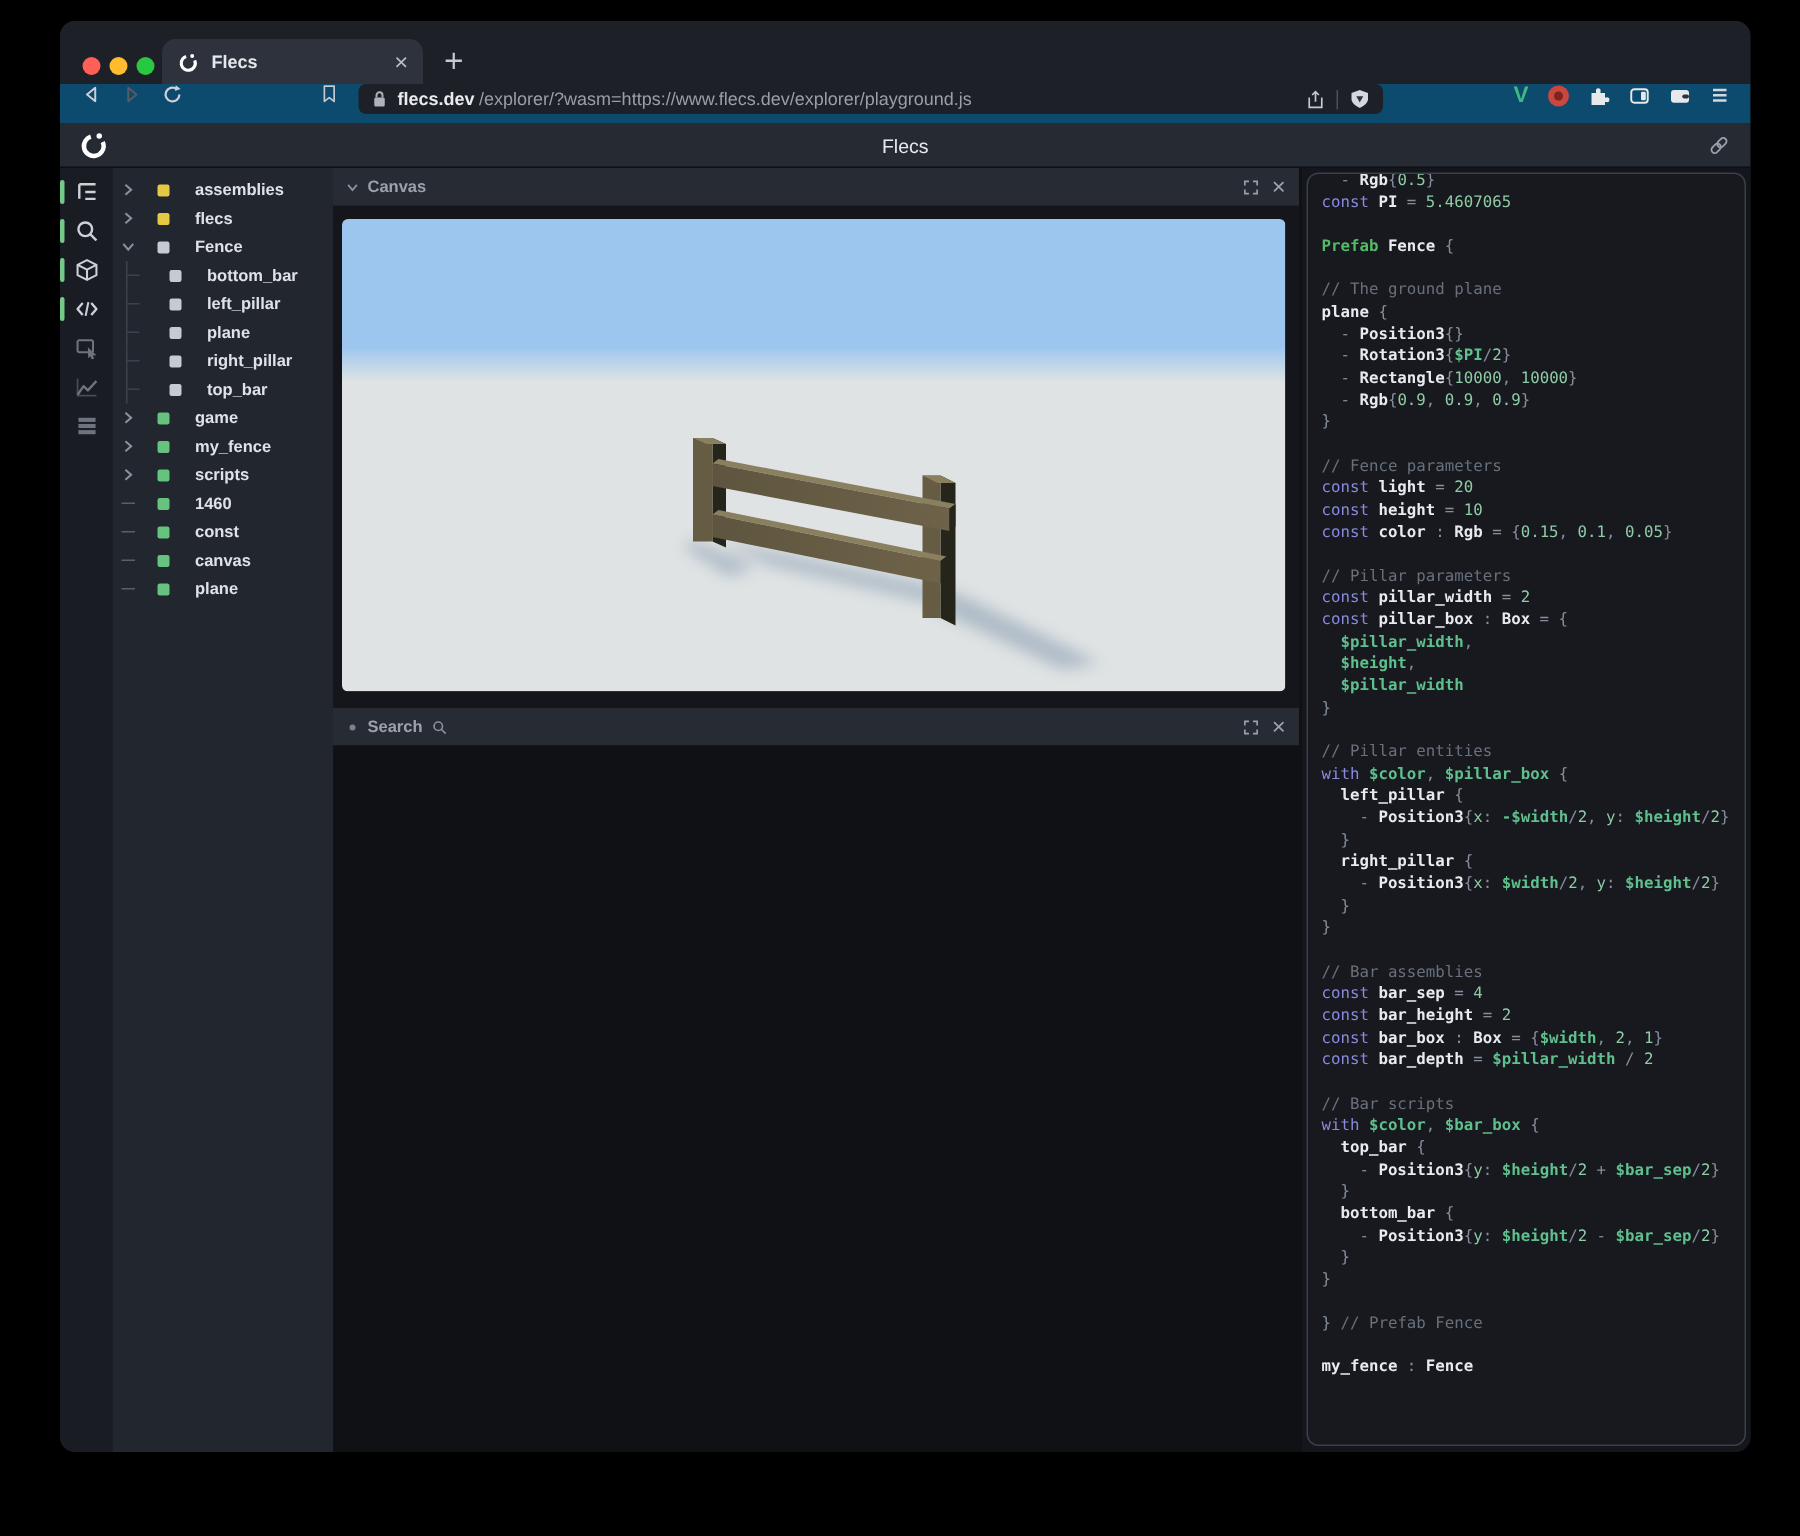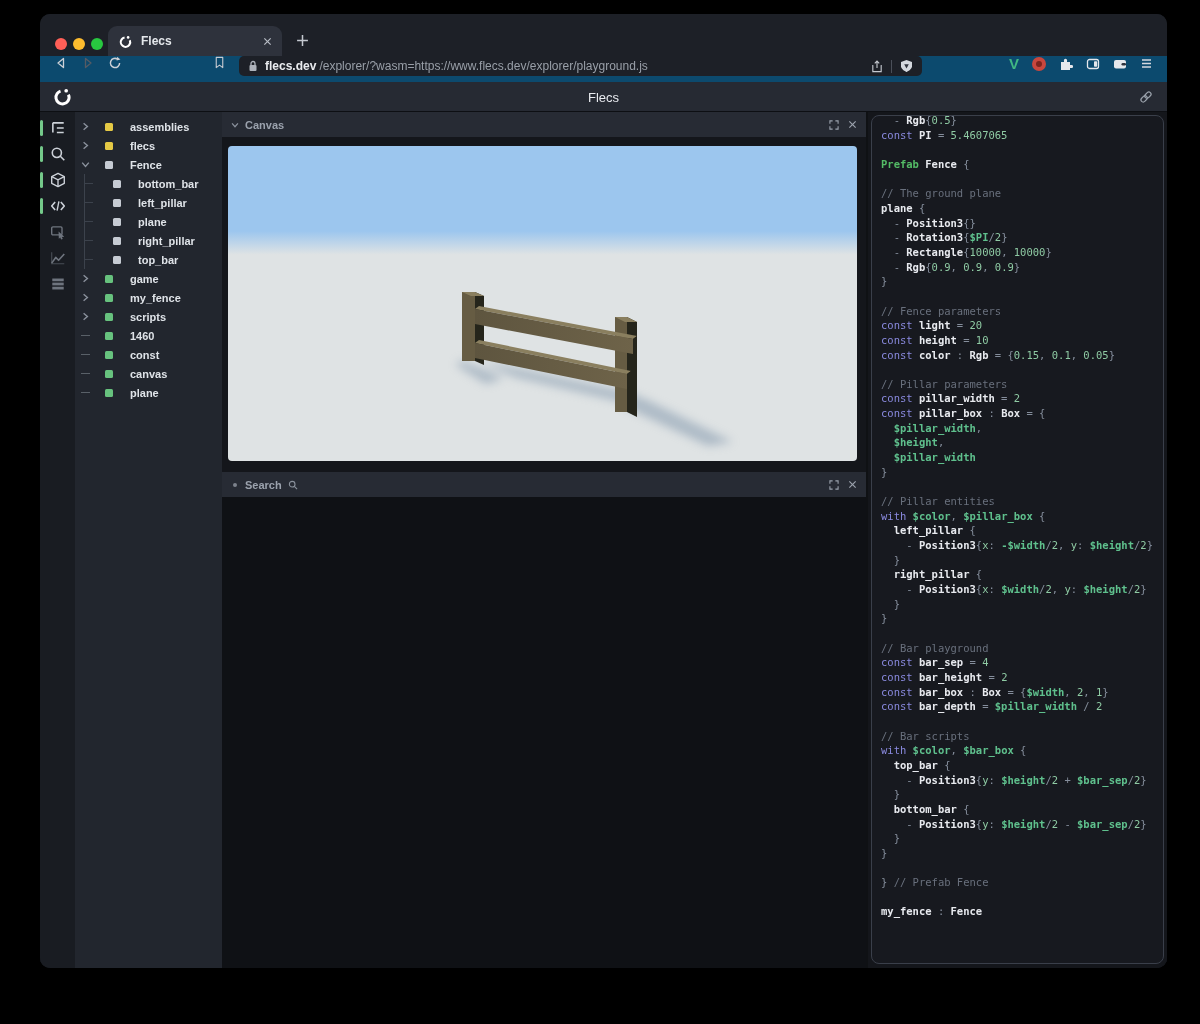--- a/index.html
+++ b/index.html
@@ -527,21 +527,21 @@
               <div class="cline"><span class="t-m">// Pillar entities</span></div>
               <div class="cline"><span class="t-c">with</span><span class="t-v"> $color</span><span class="t-o">, </span><span class="t-v">$pillar_box</span><span class="t-o"> {</span></div>
               <div class="cline"><span class="t-i">  left_pillar</span><span class="t-o"> {</span></div>
               <div class="cline"><span class="t-o">    - </span><span class="t-i">Position3</span><span class="t-o">{</span><span class="t-n">x</span><span class="t-o">: </span><span class="t-v">-$width</span><span class="t-o">/</span><span class="t-n">2</span><span class="t-o">, </span><span class="t-n">y</span><span class="t-o">: </span><span class="t-v">$height</span><span class="t-o">/</span><span class="t-n">2</span><span class="t-o">}</span></div>
               <div class="cline"><span class="t-o">  }</span></div>
               <div class="cline"><span class="t-i">  right_pillar</span><span class="t-o"> {</span></div>
               <div class="cline"><span class="t-o">    - </span><span class="t-i">Position3</span><span class="t-o">{</span><span class="t-n">x</span><span class="t-o">: </span><span class="t-v">$width</span><span class="t-o">/</span><span class="t-n">2</span><span class="t-o">, </span><span class="t-n">y</span><span class="t-o">: </span><span class="t-v">$height</span><span class="t-o">/</span><span class="t-n">2</span><span class="t-o">}</span></div>
               <div class="cline"><span class="t-o">  }</span></div>
               <div class="cline"><span class="t-o">}</span></div>
               <div class="cline">&nbsp;</div>
-              <div class="cline"><span class="t-m">// Bar playground</span></div>
+              <div class="cline"><span class="t-m">// Bar assemblies</span></div>
               <div class="cline"><span class="t-c">const</span><span class="t-i"> bar_sep</span><span class="t-o"> = </span><span class="t-n">4</span></div>
               <div class="cline"><span class="t-c">const</span><span class="t-i"> bar_height</span><span class="t-o"> = </span><span class="t-n">2</span></div>
               <div class="cline"><span class="t-c">const</span><span class="t-i"> bar_box</span><span class="t-o"> : </span><span class="t-i">Box</span><span class="t-o"> = {</span><span class="t-v">$width</span><span class="t-o">, </span><span class="t-n">2</span><span class="t-o">, </span><span class="t-n">1</span><span class="t-o">}</span></div>
               <div class="cline"><span class="t-c">const</span><span class="t-i"> bar_depth</span><span class="t-o"> = </span><span class="t-v">$pillar_width</span><span class="t-o"> / </span><span class="t-n">2</span></div>
               <div class="cline">&nbsp;</div>
               <div class="cline"><span class="t-m">// Bar scripts</span></div>
               <div class="cline"><span class="t-c">with</span><span class="t-v"> $color</span><span class="t-o">, </span><span class="t-v">$bar_box</span><span class="t-o"> {</span></div>
               <div class="cline"><span class="t-i">  top_bar</span><span class="t-o"> {</span></div>
               <div class="cline"><span class="t-o">    - </span><span class="t-i">Position3</span><span class="t-o">{</span><span class="t-n">y</span><span class="t-o">: </span><span class="t-v">$height</span><span class="t-o">/</span><span class="t-n">2</span><span class="t-o"> + </span><span class="t-v">$bar_sep</span><span class="t-o">/</span><span class="t-n">2</span><span class="t-o">}</span></div>
               <div class="cline"><span class="t-o">  }</span></div>

